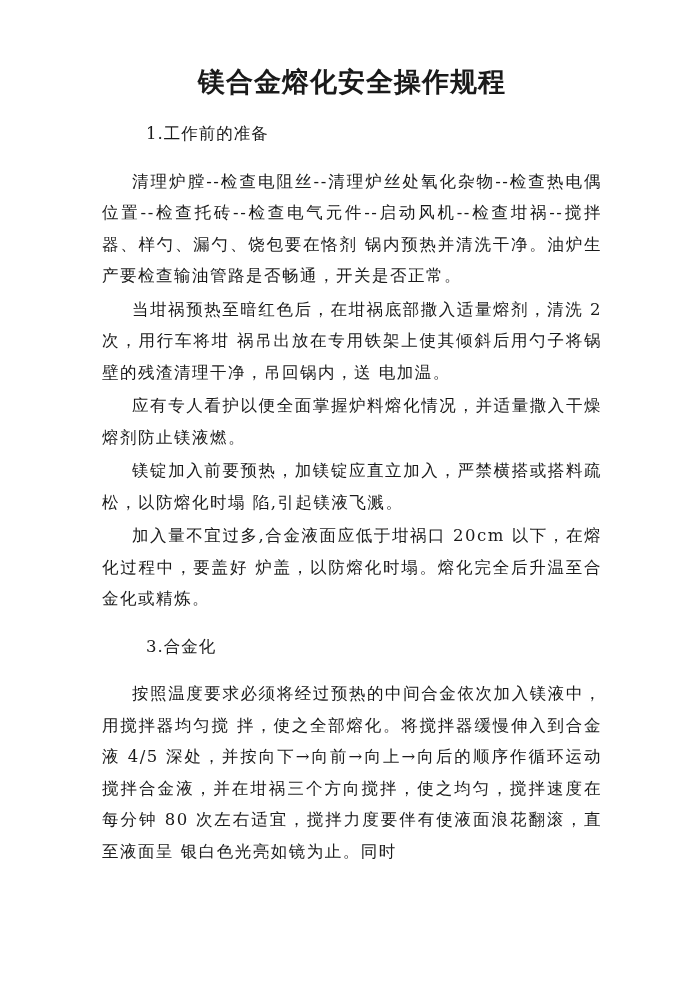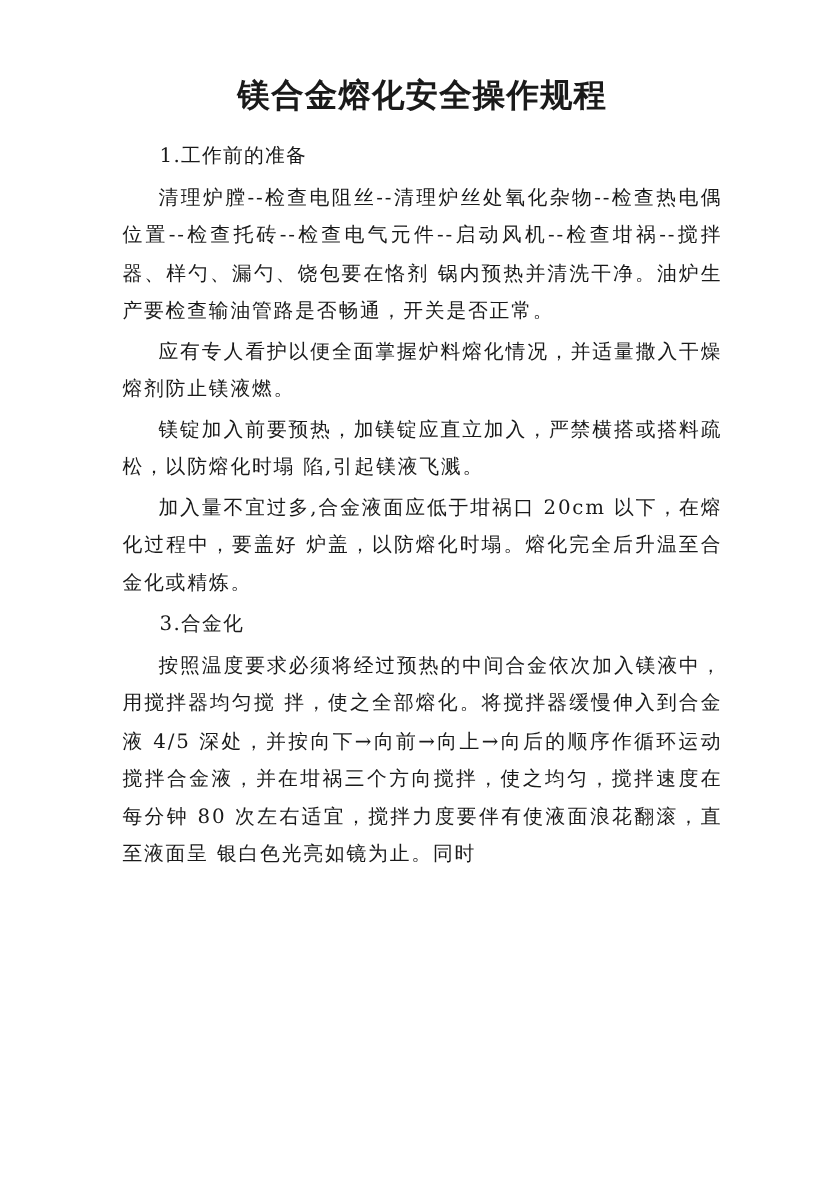--- a/index.html
+++ b/index.html
@@ -15,21 +15,21 @@
       font-family: "DejaVu Serif", "Liberation Serif", serif;
       color: #1a1a1a;
     }
     .page {
       position: absolute;
       left: 100px;
       top: 62px;
       width: 504px;
     }
     .title {
-      font-family: Liberation Mono, monospace;
+      font-family: Liberation Sans, sans-serif;
       font-size: 27px;
       font-weight: bold;
       text-align: center;
       letter-spacing: 1px;
       margin: 0 0 12px 0;
       height: 40px;
       line-height: 40px;
     }
     .para {
       font-size: 16.5px;
@@ -37,37 +37,38 @@
       margin: 2px;
       text-indent: 30px;
       text-align: justify;
       text-justify: inter-character;
       letter-spacing: 1.5px;
       word-break: break-all;
     }
     .heading {
       font-size: 16.5px;
       line-height: 31.5px;
-      margin: 3px;
+      margin: 16px;
       text-indent: 30px;
       letter-spacing: 1px;
     }
   </style>
 </head>
 <body>
 
 <div class="page">
   <h1 class="title">镁合金熔化安全操作规程</h1>
 
   <div>
     <p class="heading">1.工作前的准备</p>
     <p class="para">清理炉膛--检查电阻丝--清理炉丝处氧化杂物--检查热电偶位置--检查托砖--检查电气元件--启动风机--检查坩祸--搅拌器、样勺、漏勺、饶包要在恪剂 锅内预热并清洗干净。油炉生产要检查输油管路是否畅通，开关是否正常。</p>
   </div>
 
   <div>
+    <p class="para">当坩祸预热至暗红色后，在坩祸底部撒入适量熔剂，清洗 2 次，用行车将坩 祸吊出放在专用铁架上使其倾斜后用勺子将锅壁的残渣清理干净，吊回锅内，送 电加温。</p>
     <p class="para">应有专人看护以便全面掌握炉料熔化情况，并适量撒入干燥熔剂防止镁液燃。</p>
     <p class="para">镁锭加入前要预热，加镁锭应直立加入，严禁横搭或搭料疏松，以防熔化时塌 陷,引起镁液飞溅。</p>
     <p class="para">加入量不宜过多,合金液面应低于坩祸口 20cm 以下，在熔化过程中，要盖好 炉盖，以防熔化时塌。熔化完全后升温至合金化或精炼。</p>
   </div>
 
   <div>
     <p class="heading">3.合金化</p>
     <p class="para">按照温度要求必须将经过预热的中间合金依次加入镁液中，用搅拌器均匀搅 拌，使之全部熔化。将搅拌器缓慢伸入到合金液 4/5 深处，并按向下→向前→向上→向后的顺序作循环运动搅拌合金液，并在坩祸三个方向搅拌，使之均匀，搅拌速度在每分钟 80 次左右适宜，搅拌力度要伴有使液面浪花翻滚，直至液面呈 银白色光亮如镜为止。同时</p>
   </div>
 </div>

